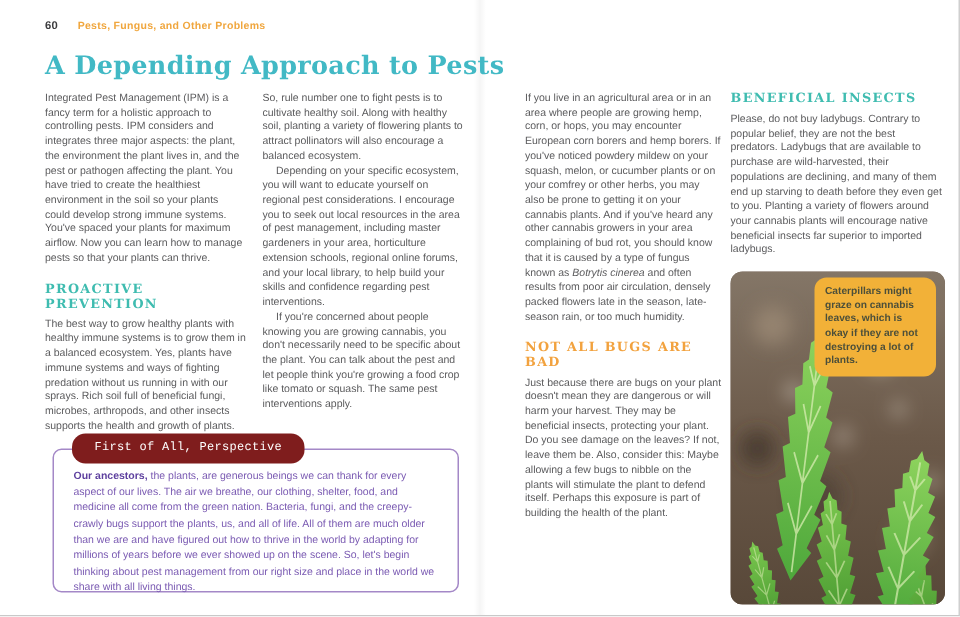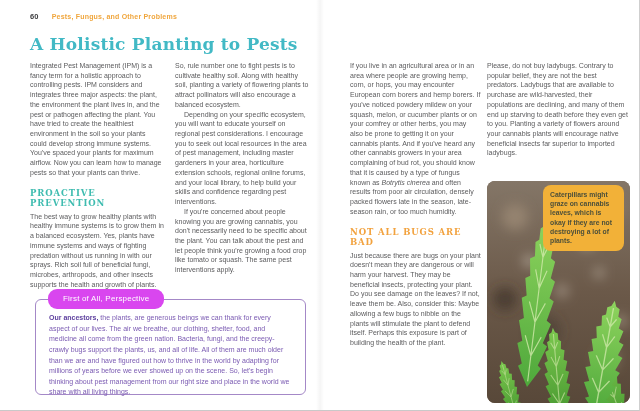--- a/index.html
+++ b/index.html
@@ -40,22 +40,22 @@
   h3.section.first { margin-top:0; margin-bottom:4px; }
   .teal { color:#3fbcb0; }
   .orange { color:#f2a23e; }
   
   .perspective {
     position:absolute; left:35px; top:299px; width:271px; height:96px;
     border:1px solid #a488c7; border-radius:6px; padding:13px 13px 8px 13px;
   }
   .perspective .tab {
     position:absolute; top:-11px; left:12px;
-    background:#d946ef; color:#ffffff; font-size:8px; letter-spacing:.2px;
-    padding:5px 15px 6px 15px; border-radius:9px;
+    background:#7f1d1d; color:#ffffff; font-size:8px; letter-spacing:.2px;
+    padding:5px 15px 6px 15px; border-radius:9px;font-family:Liberation Mono, monospace;
   }
   .perspective p { font-size:7px; line-height:1.52; color:#7a5ab2; }
   .perspective strong { color:#5d3f9e; }
   
   .photo {
     position:absolute; left:487px; top:181px; width:143px; height:222px;
     border-radius:8px; overflow:hidden; background:#6a594a;
   }
   .photo svg { position:absolute; left:0; top:0; width:100%; height:100%; display:block; }
   .photo-caption {
@@ -69,21 +69,21 @@
 <body>
 
 <div class="spread">
   <div class="spine"></div>
 
   <div class="runhead left">
     <span class="pagenum">60</span>
     <span class="crumb">Pests, Fungus, and Other Problems</span>
   </div>
 
-  <h1 class="title">A Holistic Planting to Pests</h1>
+  <h1 class="title">A Depending Approach to Pests</h1>
 
   <div class="cols cols-left">
     <div class="col">
       <p class="body">Integrated Pest Management (IPM) is a fancy term for a holistic approach to controlling pests. IPM considers and integrates three major aspects: the plant, the environment the plant lives in, and the pest or pathogen affecting the plant. You have tried to create the healthiest environment in the soil so your plants could develop strong immune systems. You've spaced your plants for maximum airflow. Now you can learn how to manage pests so that your plants can thrive.</p>
       <h3 class="section teal">PROACTIVE PREVENTION</h3>
       <p class="body">The best way to grow healthy plants with healthy immune systems is to grow them in a balanced ecosystem. Yes, plants have immune systems and ways of fighting predation without us running in with our sprays. Rich soil full of beneficial fungi, microbes, arthropods, and other insects supports the health and growth of plants.</p>
     </div>
     <div class="col">
       <p class="body">So, rule number one to fight pests is to cultivate healthy soil. Along with healthy soil, planting a variety of flowering plants to attract pollinators will also encourage a balanced ecosystem.</p>
       <p class="body indent">Depending on your specific ecosystem, you will want to educate yourself on regional pest considerations. I encourage you to seek out local resources in the area of pest management, including master gardeners in your area, horticulture extension schools, regional online forums, and your local library, to help build your skills and confidence regarding pest interventions.</p>
@@ -97,20 +97,21 @@
   </div>
 
 
   <div class="rcol1">
     <p class="body"><span>If you live in an agricultural area or in an area where people are growing hemp, corn, or hops, you may encounter European corn borers and hemp borers. If you've noticed powdery mildew on your squash, melon, or cucumber plants or on your comfrey or other herbs, you may also be prone to getting it on your cannabis plants. And if you've heard any other cannabis growers in your area complaining of bud rot, you should know that it is caused by a type of fungus known as </span><i>Botrytis cinerea</i><span> and often results from poor air circulation, densely packed flowers late in the season, late-season rain, or too much humidity.</span></p>
     <h3 class="section orange">NOT ALL BUGS ARE BAD</h3>
     <p class="body">Just because there are bugs on your plant doesn't mean they are dangerous or will harm your harvest. They may be beneficial insects, protecting your plant. Do you see damage on the leaves? If not, leave them be. Also, consider this: Maybe allowing a few bugs to nibble on the plants will stimulate the plant to defend itself. Perhaps this exposure is part of building the health of the plant.</p>
   </div>
 
   <div class="rcol2">
+    <h3 class="section teal first">BENEFICIAL INSECTS</h3>
     <p class="body">Please, do not buy ladybugs. Contrary to popular belief, they are not the best predators. Ladybugs that are available to purchase are wild-harvested, their populations are declining, and many of them end up starving to death before they even get to you. Planting a variety of flowers around your cannabis plants will encourage native beneficial insects far superior to imported ladybugs.</p>
   </div>
 
   <div class="photo">
     <svg viewBox="0 0 143 222" preserveAspectRatio="none">
       <defs>
         <linearGradient id="gBg" x1="0" y1="0" x2="0" y2="1">
           <stop offset="0" stop-color="#847667"></stop>
           <stop offset="0.5" stop-color="#6b5949"></stop>
           <stop offset="1" stop-color="#584839"></stop>

